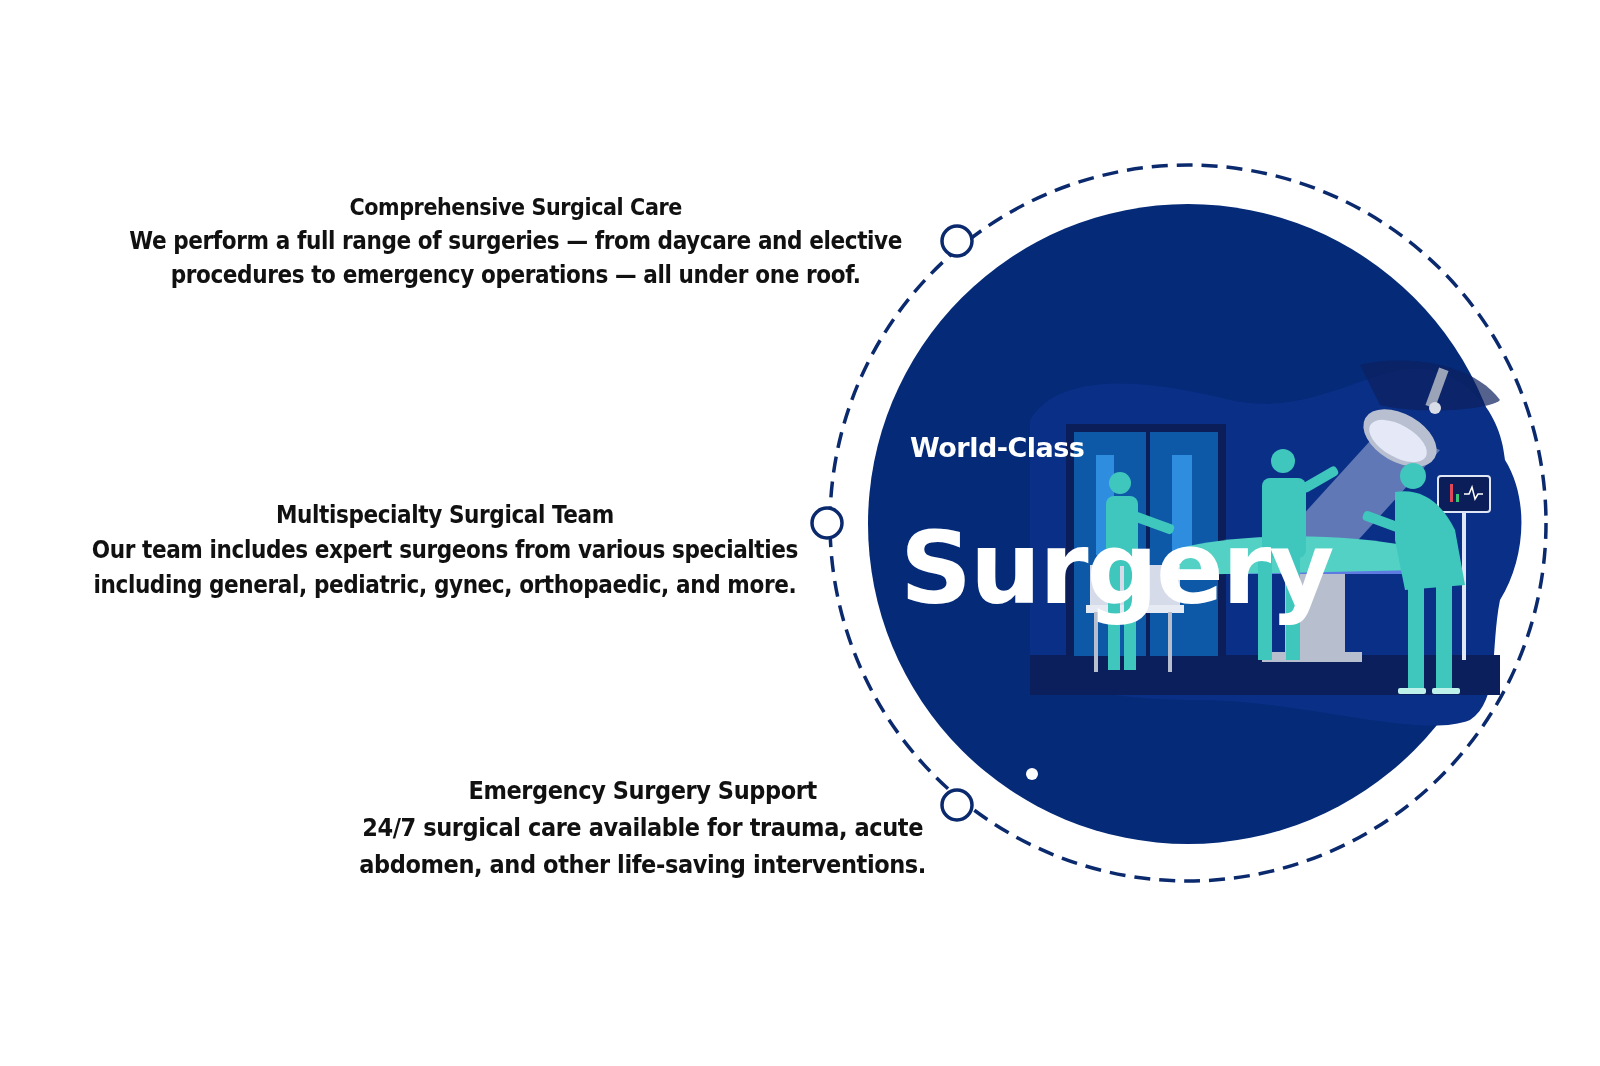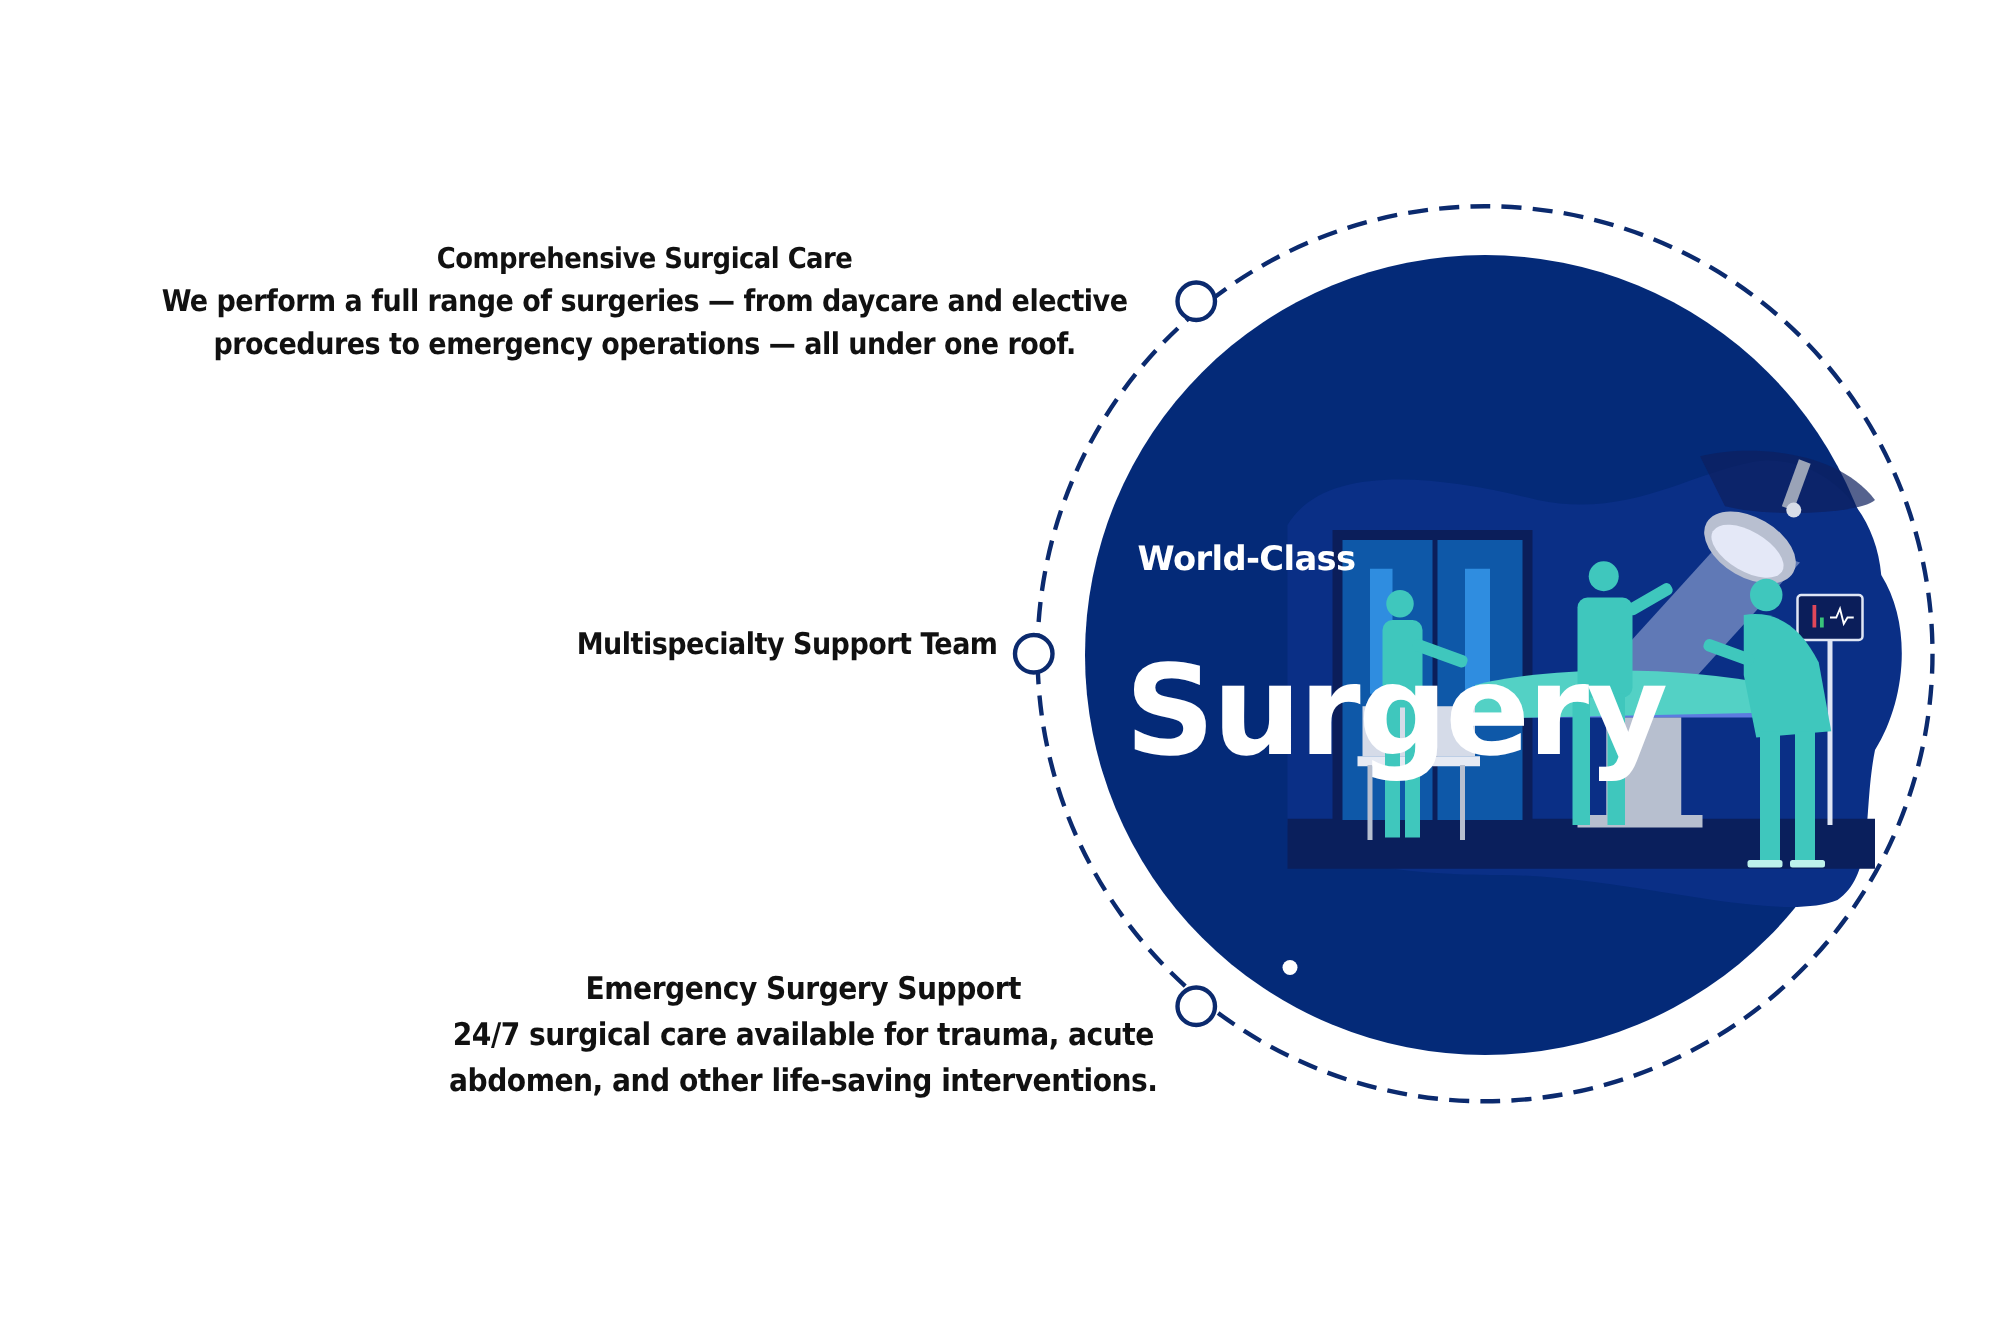--- a/index.html
+++ b/index.html
@@ -108,20 +108,22 @@
 <div class="hero-text" id="hero-sub">World-Class</div>
 <div class="hero-text" id="hero-main">Surgery</div>
 
 <div class="feature" id="f1">
   <div class="title">Comprehensive Surgical Care</div>
   <div class="desc">We perform a full range of surgeries — from daycare and elective</div>
   <div class="desc">procedures to emergency operations — all under one roof.</div>
 </div>
 
 <div class="feature" id="f2">
-  <div class="title">Multispecialty Support Team</div>
+  <div class="title">Multispecialty Surgical Team</div>
+  <div class="desc">Our team includes expert surgeons from various specialties</div>
+  <div class="desc">including general, pediatric, gynec, orthopaedic, and more.</div>
 </div>
 
 <div class="feature" id="f3">
   <div class="title">Emergency Surgery Support</div>
   <div class="desc">24/7 surgical care available for trauma, acute</div>
   <div class="desc">abdomen, and other life-saving interventions.</div>
 </div>
 
 </body></html>

